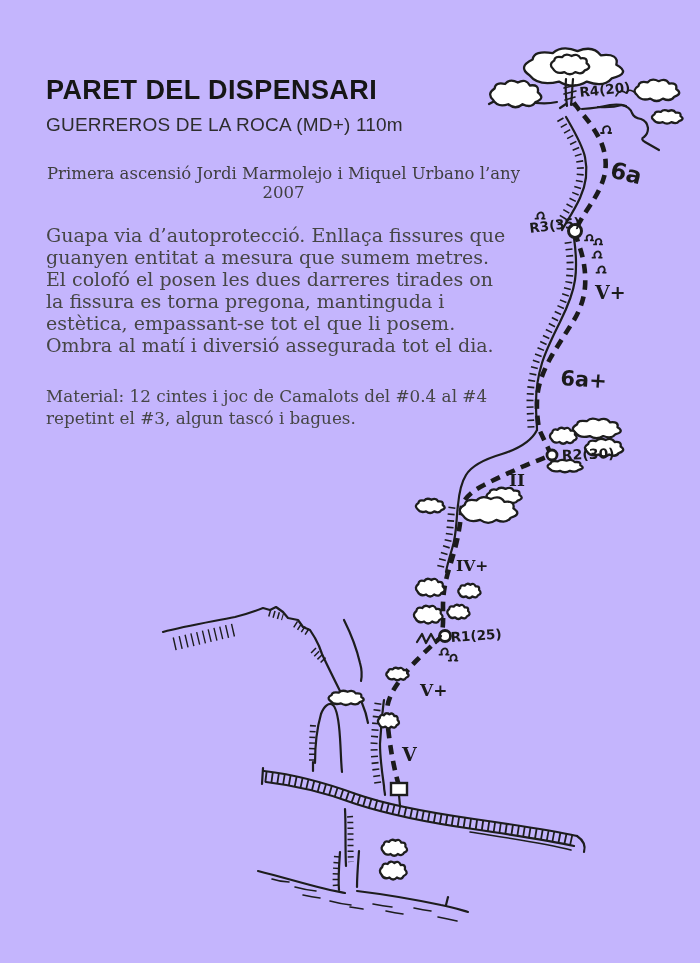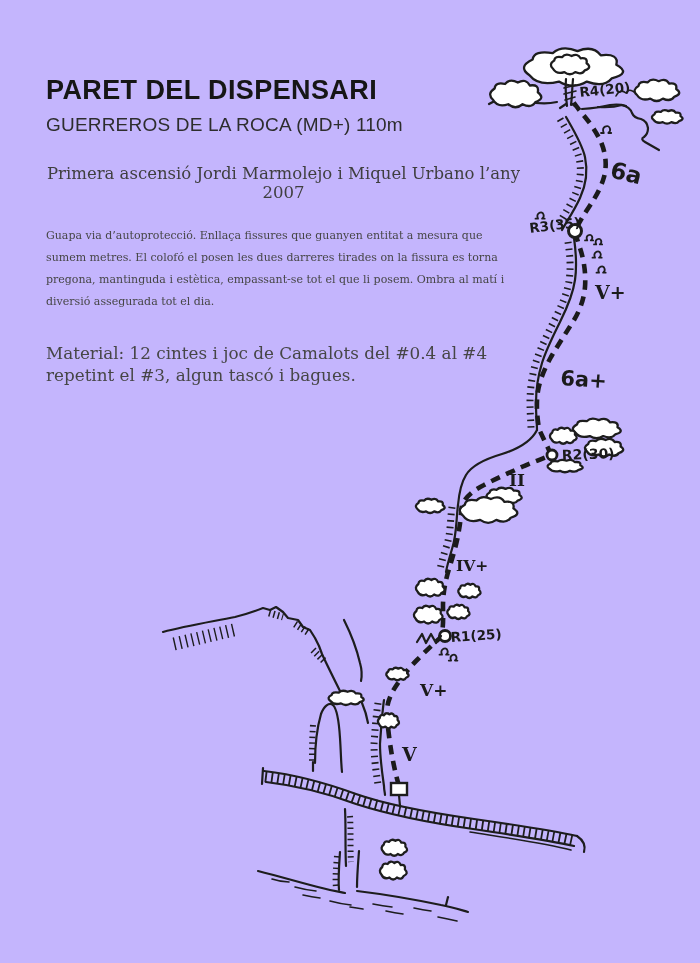--- a/index.html
+++ b/index.html
@@ -11,21 +11,21 @@
   .title{
     margin:0;font-size:27px;font-weight:800;letter-spacing:.4px;
     color:#161616;line-height:32px;font-family:"Liberation Sans",sans-serif;
   }
   .subtitle{
     margin:4px 0 0;font-size:19px;font-weight:400;letter-spacing:.2px;
     color:#2d2d2d;line-height:30px;font-family:"Liberation Sans",sans-serif;
   }
   .serif{font-family:"DejaVu Serif","Liberation Serif",serif;}
   .first-ascent{margin:24px 0 0;font-size:16.5px;color:#3f3f3f;text-align:center;}
-  .description{margin:23px 0 0;font-size:11px;line-height:21.9px;color:#464646;width:468px;}
+  .description{margin:23px 0 0;font-size:19px;line-height:21.9px;color:#464646;width:468px;}
   .material{margin:30px 0 0;font-size:16.8px;line-height:21.9px;color:#464646;width:468px;}
   svg.topo{position:absolute;left:0;top:0;}
   .ink{stroke:#1d1d1d;fill:none;stroke-linecap:round;stroke-linejoin:round;}
   .w1{stroke-width:1.6;} .w2{stroke-width:2.2;}
   .route{
     stroke:#1b1b1b;fill:none;stroke-width:4.6;
     stroke-dasharray:9.5 6.8;stroke-linecap:butt;
   }
   .ticks{stroke:#1d1d1d;fill:none;stroke-width:7;stroke-dasharray:1.6 5;stroke-linecap:butt;}
   .ticks-s{stroke:#1d1d1d;fill:none;stroke-width:6;stroke-dasharray:1.5 4.2;stroke-linecap:butt;}

